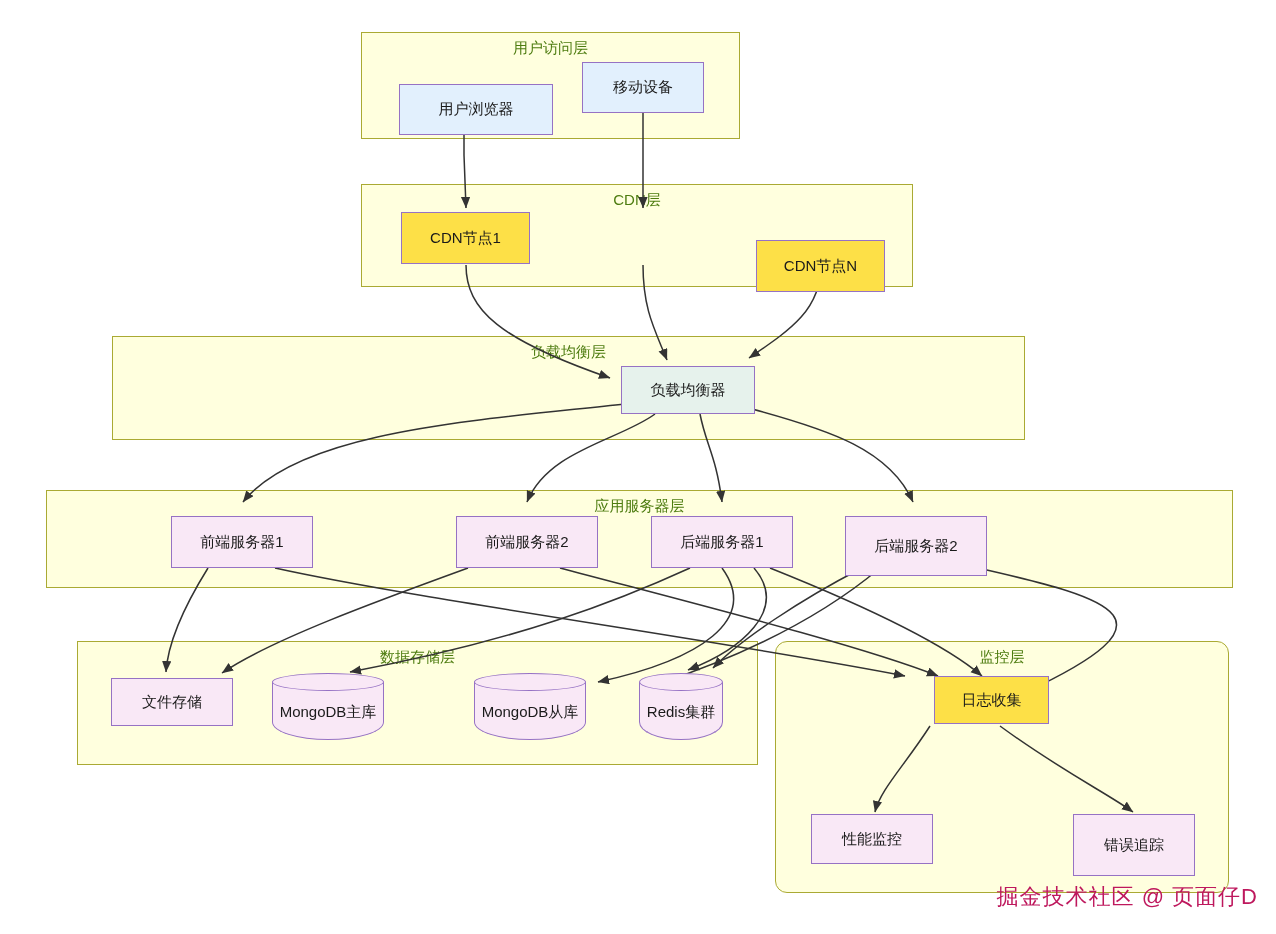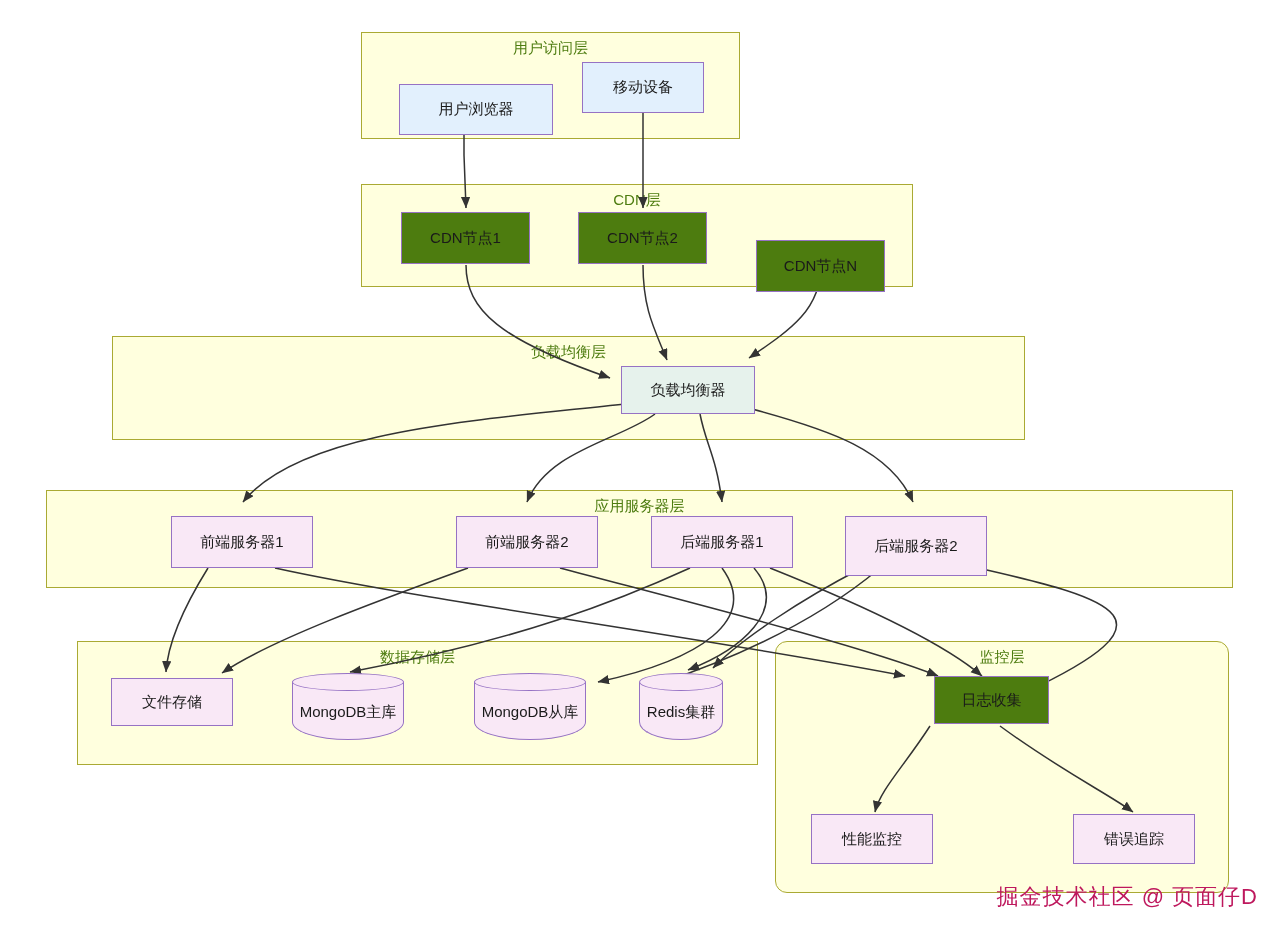--- a/index.html
+++ b/index.html
@@ -34,21 +34,21 @@
     display:flex;
     align-items:center;
     justify-content:center;
     font-size:15px;
     color:#1a1a1a;
     text-align:center;
     line-height:1.25;
     white-space:nowrap;
   }
   .n-blue{background:#e2f0fd;}
-  .n-lav{background:#4d7c0f;}
+  .n-lav{background:#fde047;}
   .n-mint{background:#e6f2ec;}
   .n-pink{background:#f9e8f6;}
   .cyl{
     position:absolute;
     box-sizing:border-box;
   }
   .cyl .body{
     position:absolute;
     left:0;right:0;top:9px;bottom:0;
     background:#f9e8f6;
@@ -151,48 +151,47 @@
 
       <path d="M930,726 C905,765 880,790 875,812"></path>
       <path d="M1000,726 C1060,770 1110,795 1133,812"></path>
     </g>
   </svg>
 
   <div class="node n-blue" style="left:399px;top:62px;width:154px;height:51px;margin-top:22px;">用户浏览器</div>
   <div class="node n-blue" style="left:582px;top:62px;width:122px;height:51px;">移动设备</div>
 
   <div class="node n-lav" style="left:401px;top:212px;width:129px;height:52px;">CDN节点1</div>
-  <div class="node n-lav" style="left:578px;top:212px;width:129px;height:52px;">CDN节点2</div>
   <div class="node n-lav" style="left:756px;top:212px;width:129px;height:52px;margin-top:28px;">CDN节点N</div>
 
   <div class="node n-mint" style="left:621px;top:366px;width:134px;height:48px;">负载均衡器</div>
 
   <div class="node n-pink" style="left:171px;top:516px;width:142px;height:52px;">前端服务器1</div>
   <div class="node n-pink" style="left:456px;top:516px;width:142px;height:52px;">前端服务器2</div>
   <div class="node n-pink" style="left:651px;top:516px;width:142px;height:52px;">后端服务器1</div>
   <div class="node n-pink" style="left:845px;top:516px;width:142px;height:60px;">后端服务器2</div>
 
   <div class="node n-pink" style="left:111px;top:678px;width:122px;height:48px;">文件存储</div>
 
-  <div class="cyl" style="left:292px;top:673px;width:112px;height:67px;">
+  <div class="cyl" style="left:272px;top:673px;width:112px;height:67px;">
     <div class="body"></div>
     <div class="cap"></div>
     <div class="lbl">MongoDB主库</div>
   </div>
 
   <div class="cyl" style="left:474px;top:673px;width:112px;height:67px;">
     <div class="body"></div>
     <div class="cap"></div>
     <div class="lbl">MongoDB从库</div>
   </div>
 
   <div class="cyl" style="left:639px;top:673px;width:84px;height:67px;">
     <div class="body"></div>
     <div class="cap"></div>
     <div class="lbl">Redis集群</div>
   </div>
 
   <div class="node n-lav" style="left:925px;top:676px;width:115px;height:48px;margin-left:9px;">日志收集</div>
   <div class="node n-pink" style="left:811px;top:814px;width:122px;height:50px;">性能监控</div>
-  <div class="node n-pink" style="left:1073px;top:814px;width:122px;height:50px;text-align:right;">错误追踪</div>
+  <div class="node n-pink" style="left:1073px;top:814px;width:122px;height:62px;text-align:right;">错误追踪</div>
 
   <div class="watermark">掘金技术社区 @ 页面仔D</div>
 </div>
 
 </body></html>

